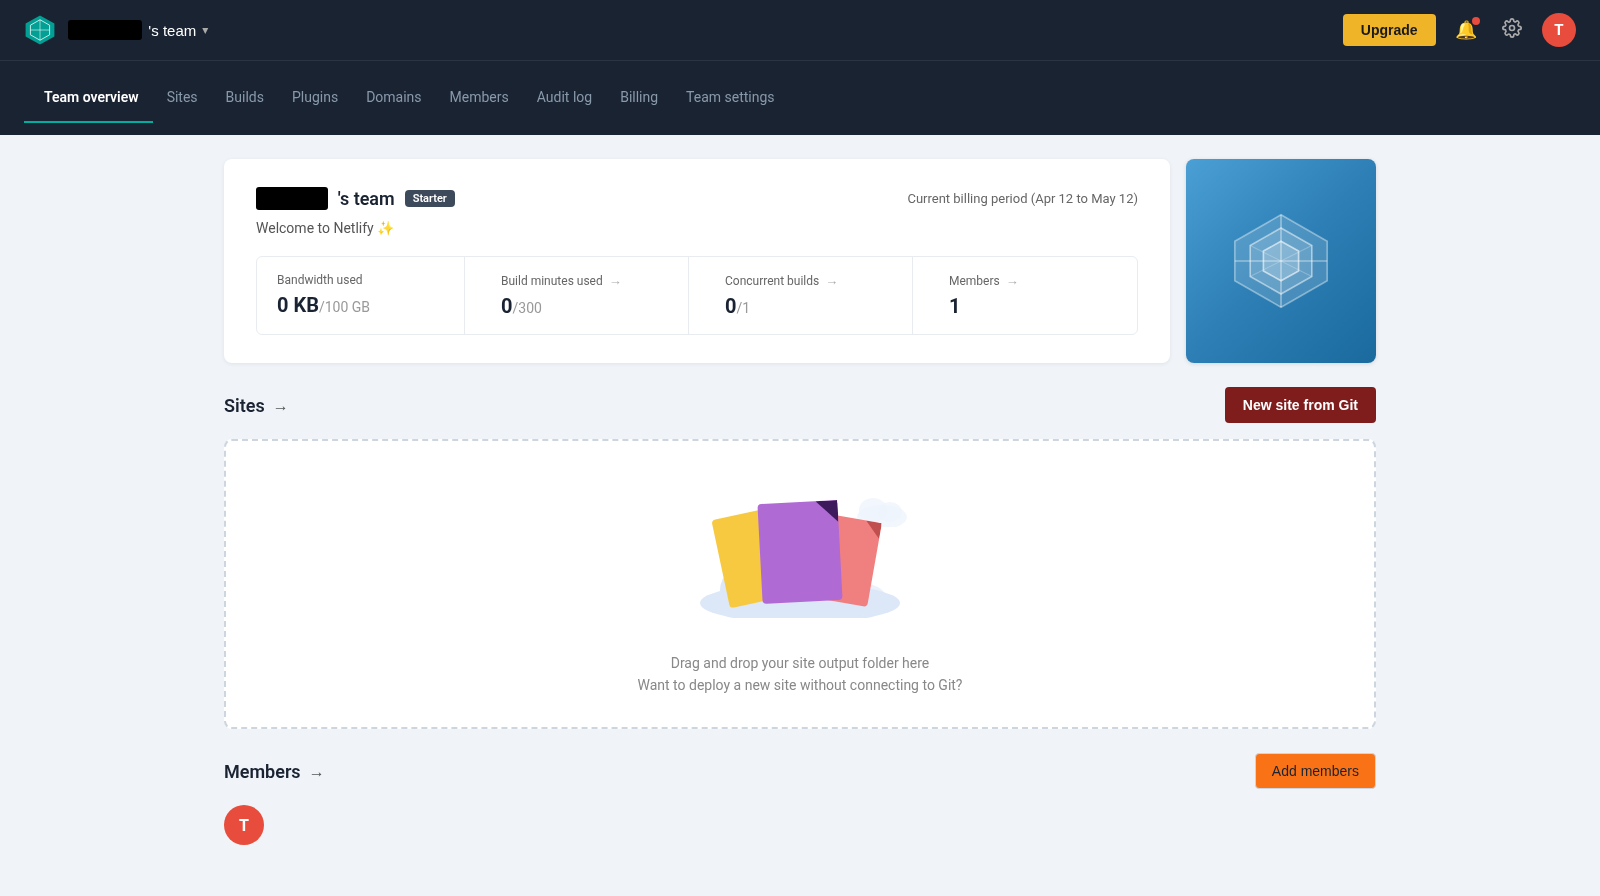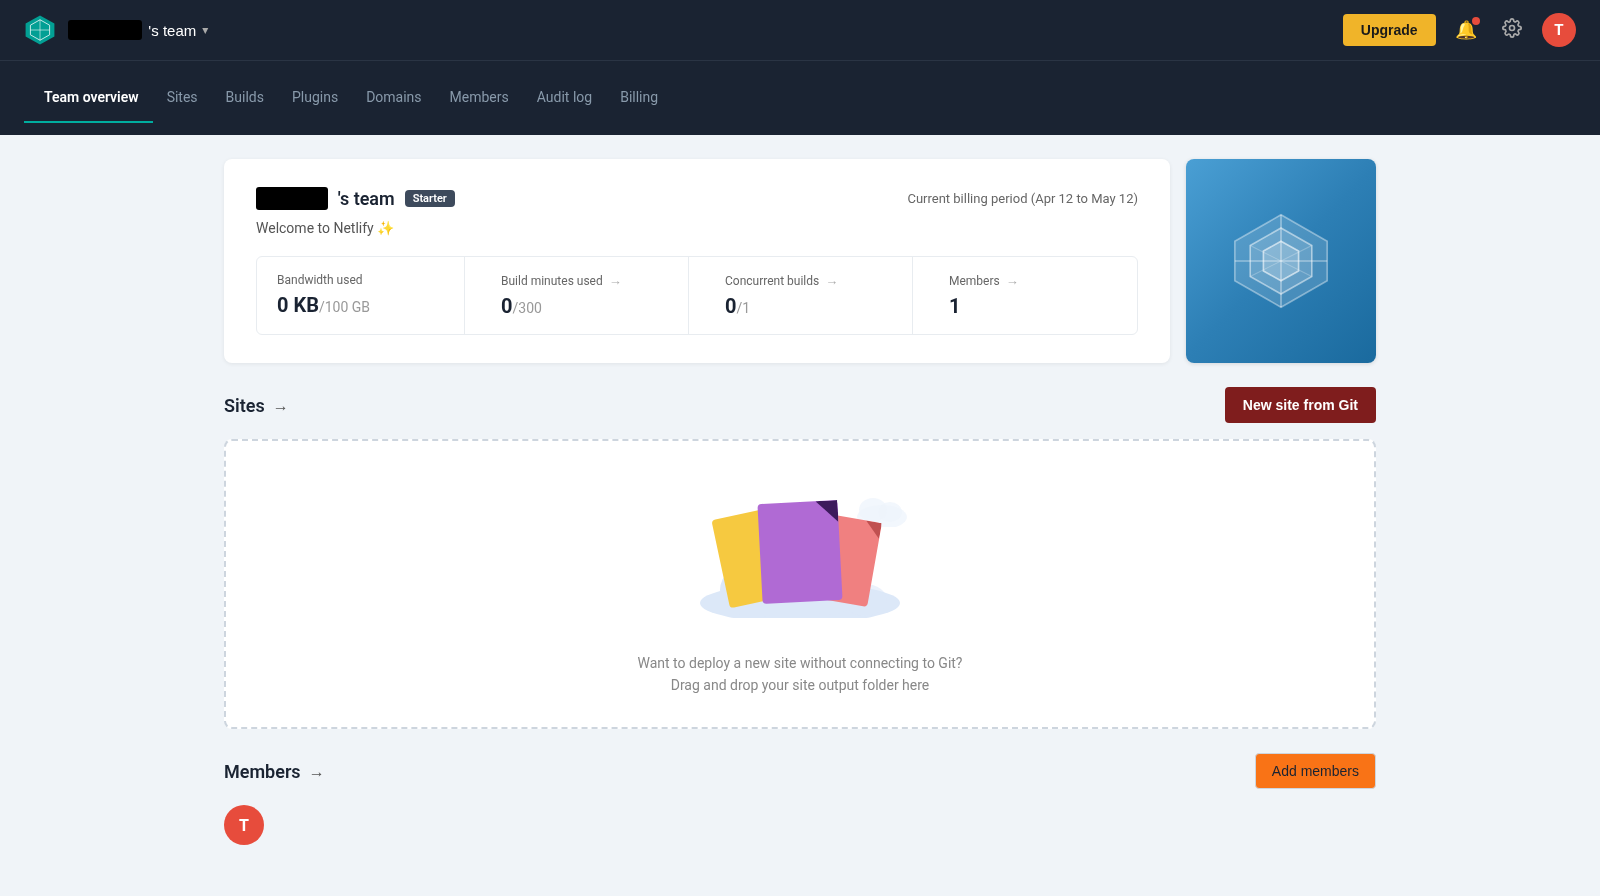--- a/index.html
+++ b/index.html
@@ -423,20 +423,21 @@
 
 <nav class="subnav">
   <a class="subnav-item active">Team overview</a>
   <a class="subnav-item">Sites</a>
   <a class="subnav-item">Builds</a>
   <a class="subnav-item">Plugins</a>
   <a class="subnav-item">Domains</a>
   <a class="subnav-item">Members</a>
   <a class="subnav-item">Audit log</a>
   <a class="subnav-item">Billing</a>
+  <a class="subnav-item">Team settings</a>
 </nav>
 
 <div class="main-content">
 
   <div class="overview-row">
 
     <div class="team-card">
       <div class="team-card-header">
         <div class="team-title">
           <span class="team-name-black">&nbsp;&nbsp;&nbsp;&nbsp;&nbsp;&nbsp;&nbsp;&nbsp;&nbsp;&nbsp;&nbsp;&nbsp;&nbsp;</span>
@@ -529,22 +530,22 @@
 
       <div class="cloud-right">
         <svg width="55" height="35" viewBox="0 0 55 35">
           <ellipse cx="27" cy="25" rx="25" ry="12" fill="#dce8f8" opacity="0.7"></ellipse>
           <ellipse cx="18" cy="18" rx="14" ry="12" fill="#dce8f8" opacity="0.7"></ellipse>
           <ellipse cx="35" cy="20" rx="12" ry="10" fill="#dce8f8" opacity="0.7"></ellipse>
         </svg>
       </div>
     </div>
     <div class="drop-zone-text">
+      <div>Drag and drop your site output folder here</div>
       <div>Want to deploy a new site without connecting to Git?</div>
-      <div>Drag and drop your site output folder here</div>
     </div>
   </div>
 
   <div class="members-section">
     <div class="section-header">
       <div class="section-title">
         <span>Members</span>
         <span class="section-title-arrow">→</span>
       </div>
       <button class="add-members-btn">Add members</button>

